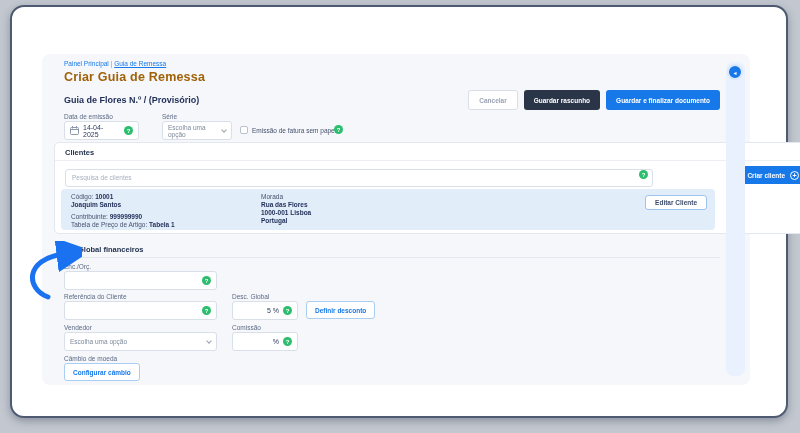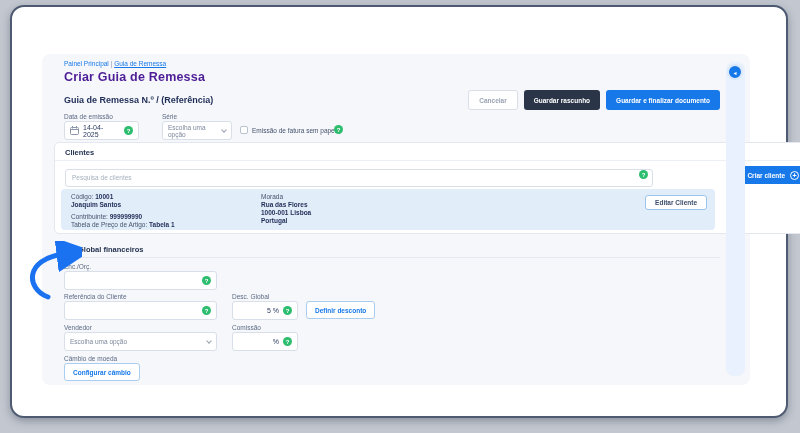--- a/index.html
+++ b/index.html
@@ -7,21 +7,21 @@
   body { background:#c3c8d0; font-family:"Liberation Sans", sans-serif; position:relative; overflow:hidden; }
 
   .card { position:absolute; left:10px; top:5px; width:778px; height:413px; background:#ffffff;
           border:2px solid #4e5a72; border-radius:14px; box-shadow:0 3px 8px rgba(30,40,60,.35); }
 
   .panel { position:absolute; left:30px; top:47px; width:708px; height:331px; background:#f5f7fb; border-radius:8px; }
 
   .breadcrumb { position:absolute; left:22px; top:6px; font-size:6.5px; color:#8a94a6; }
   .breadcrumb a { color:#1778e9; text-decoration:none; }
   .breadcrumb a.current { text-decoration:underline; }
-  .page-title { position:absolute; left:22px; top:16px; font-size:12.5px; font-weight:bold; color:#4c1d95; letter-spacing:.2px; }
+  .page-title { position:absolute; left:22px; top:16px; font-size:12.5px; font-weight:bold; color:#a16207; letter-spacing:.2px; }
   .sub-title  { position:absolute; left:22px; top:41px; font-size:9px; font-weight:bold; color:#1e2c55; }
 
   .actions { position:absolute; right:30px; top:36px; display:flex; gap:6px; }
   .btn { height:20px; border-radius:3px; font-size:6.5px; font-family:inherit; display:flex; align-items:center; justify-content:center; padding:0 10px; cursor:pointer; border:none; font-weight:bold; }
   .btn.ghost   { background:#ffffff; border:1px solid #d9dee8; color:#9aa3b4; }
   .btn.dark    { background:#2b3548; color:#ffffff; }
   .btn.primary { background:#1778e9; color:#ffffff; }
 
   .lbl { position:absolute; font-size:6.5px; color:#5d6a84; }
   .field { position:absolute; height:19px; background:#fff; border:1px solid #d9dfe8; border-radius:3px; display:flex; align-items:center; gap:4px; padding:0 5px; }
@@ -69,21 +69,21 @@
 <div class="card">
   <div class="panel">
 
     <div class="breadcrumb">
       <a href="#">Painel Principal</a>
       <span>|</span>
       <a href="#" class="current">Guia de Remessa</a>
     </div>
 
     <div class="page-title">Criar Guia de Remessa</div>
-    <div class="sub-title">Guia de Remessa N.º / (Referência)</div>
+    <div class="sub-title">Guia de Flores N.º / (Provisório)</div>
 
     <div class="actions">
       <button class="btn ghost">Cancelar</button>
       <button class="btn dark">Guardar rascunho</button>
       <button class="btn primary">Guardar e finalizar documento</button>
     </div>
 
     <div class="lbl" style="left:22px; top:59px;">Data de emissão</div>
     <div class="field" style="left:22px; top:67px; width:75px;">
       <svg class="cal-icon" width="9" height="9" viewBox="0 0 9 9">

